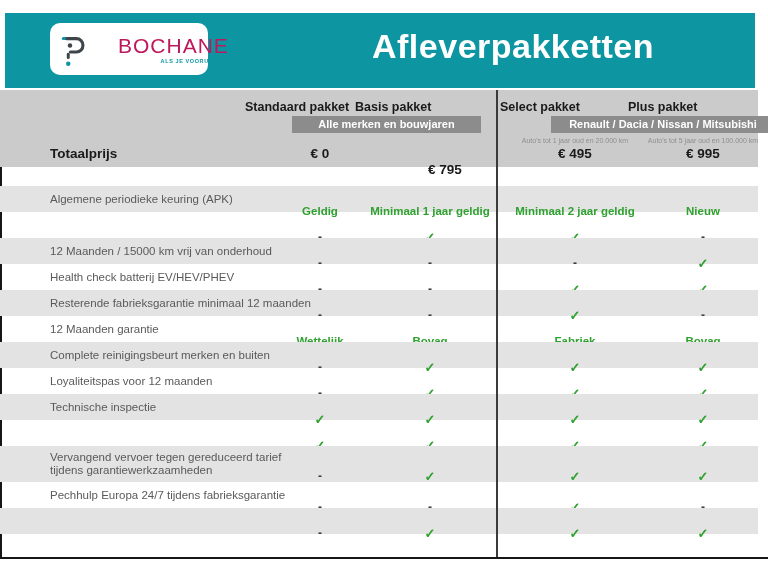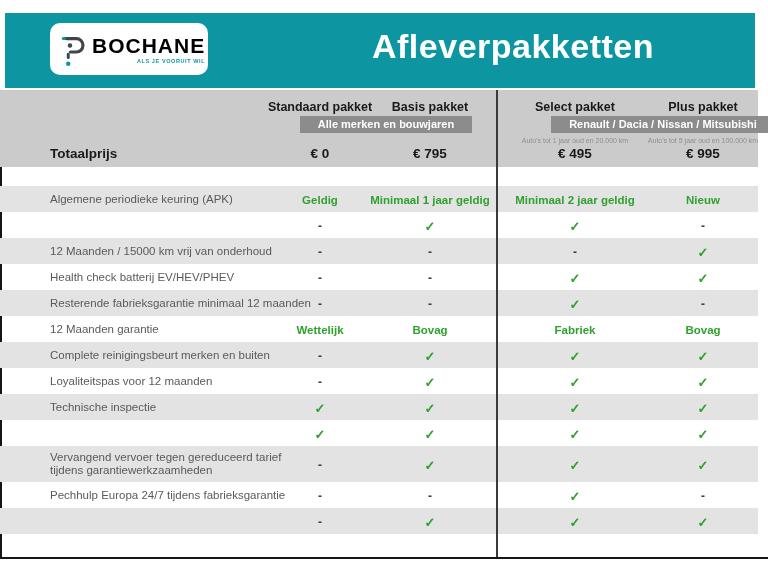--- a/index.html
+++ b/index.html
@@ -14,75 +14,75 @@
     background:#0d96a1;z-index:1;
   }
   .logo-card{
     position:absolute;left:45px;top:10px;width:158px;height:52px;
     background:#ffffff;border-radius:10px;
     display:flex;align-items:center;padding:0 10px;box-sizing:border-box;
   }
   .logo-icon{flex:0 0 auto;margin-right:6px;}
   .logo-textwrap{display:flex;flex-direction:column;align-items:flex-end;}
   .logo-name{
-    font-size:21px;font-weight:700;color:#000000;letter-spacing:1px;line-height:22px;
+    font-size:21px;font-weight:400;color:#be185d;letter-spacing:1px;line-height:22px;margin-left:26px;
   }
   .logo-tagline{
     font-size:5.5px;font-weight:700;color:#0d96a1;letter-spacing:0.6px;margin-top:1px;
   }
   .page-title{
     position:absolute;left:260px;top:14px;width:496px;margin:0;
     text-align:center;color:#ffffff;font-size:34px;font-weight:700;
     letter-spacing:0.5px;
   }
   
   .left-strip{position:absolute;left:0;top:90px;width:2px;height:467px;background:#161616;z-index:0;}
   .col-divider{position:absolute;left:496px;top:90px;width:2px;height:467px;background:#3a3a3a;z-index:3;}
   .bottom-border{position:absolute;left:0;top:557px;width:768px;height:2px;background:#161616;z-index:3;}
   
   .band{
     position:absolute;left:0;top:90px;width:758px;height:77px;
     background:#cbcbcb;z-index:1;
   }
   .pkg-name{
-    position:absolute;top:10px;width:150px;text-align:center;
+    position:absolute;top:10px;width:150px;text-align:left;
     font-size:12.5px;font-weight:700;color:#1a1a1a;
   }
   .pn1{left:245px;} .pn2{left:355px;} .pn3{left:500px;} .pn4{left:628px;}
   .banner{
     position:absolute;top:26px;height:17px;background:#8c8c8c;
     color:#ffffff;font-size:11px;font-weight:700;text-align:center;line-height:17px;
   }
-  .banner-left{left:300px;width:172px;}
+  .banner-left{left:292px;width:189px;}
   .banner-right{left:551px;width:224px;}
   .pkg-note{
     position:absolute;top:47px;width:150px;text-align:center;
     font-size:7px;color:#8f8f8f;
   }
   .note3{left:500px;} .note4{left:628px;}
   .totaal-label{
     position:absolute;left:50px;top:56px;font-size:13.5px;font-weight:700;color:#1a1a1a;
   }
   .price{
     position:absolute;top:56px;width:150px;text-align:center;
     font-size:13.5px;font-weight:700;color:#1a1a1a;
   }
-  .pr1{left:245px;} .pr2{left:355px;} .pr3{left:500px;} .pr4{left:628px;}
+  .pr1{left:245px;} .pr2{left:370px;margin-top:16px;} .pr3{left:500px;} .pr4{left:628px;}
   
   #rows{position:absolute;left:0;top:186px;width:758px;z-index:1;}
   .row{position:relative;width:758px;height:26px;}
   .row.tall{height:36px;}
   .row.shaded{background:#e3e3e3;}
   .row.plain{background:transparent;}
   .row-label{
     position:absolute;left:50px;top:50%;transform:translateY(-50%);
     font-size:11.5px;color:#5a5a5a;line-height:13px;white-space:nowrap;
   }
   .cell{
-    position:absolute;top:1px;height:100%;width:150px;
+    position:absolute;top:12px;height:100%;width:150px;
     display:flex;align-items:center;justify-content:center;
   }
   .c1{left:245px;} .c2{left:355px;} .c3{left:500px;} .c4{left:628px;}
   .cell.check{color:#2fa12f;font-size:13px;font-weight:700;}
   .cell.dash{color:#3c3c3c;font-size:12px;font-weight:700;}
   .cell.text-val{color:#2fa12f;font-size:11.5px;font-weight:700;white-space:nowrap;}
 </style>
 </head>
 <body>
 

